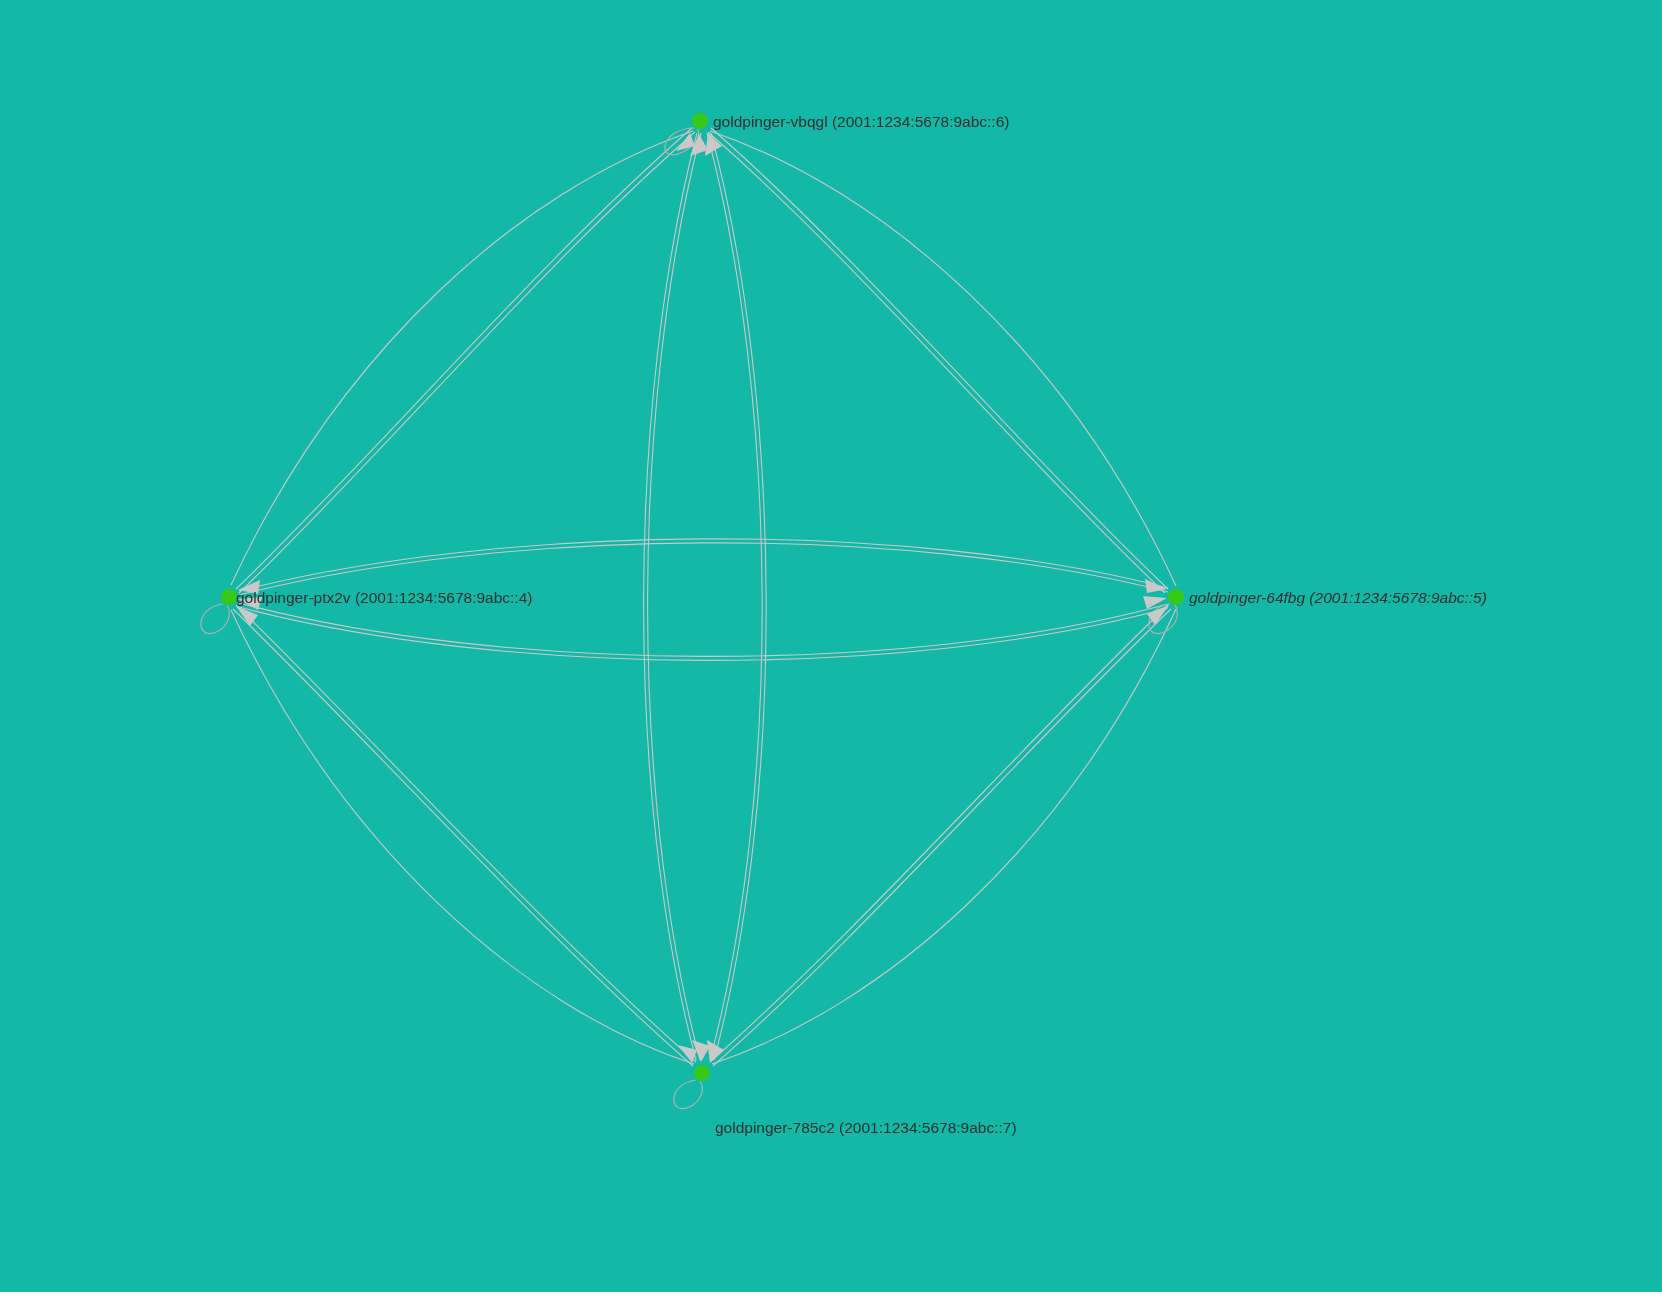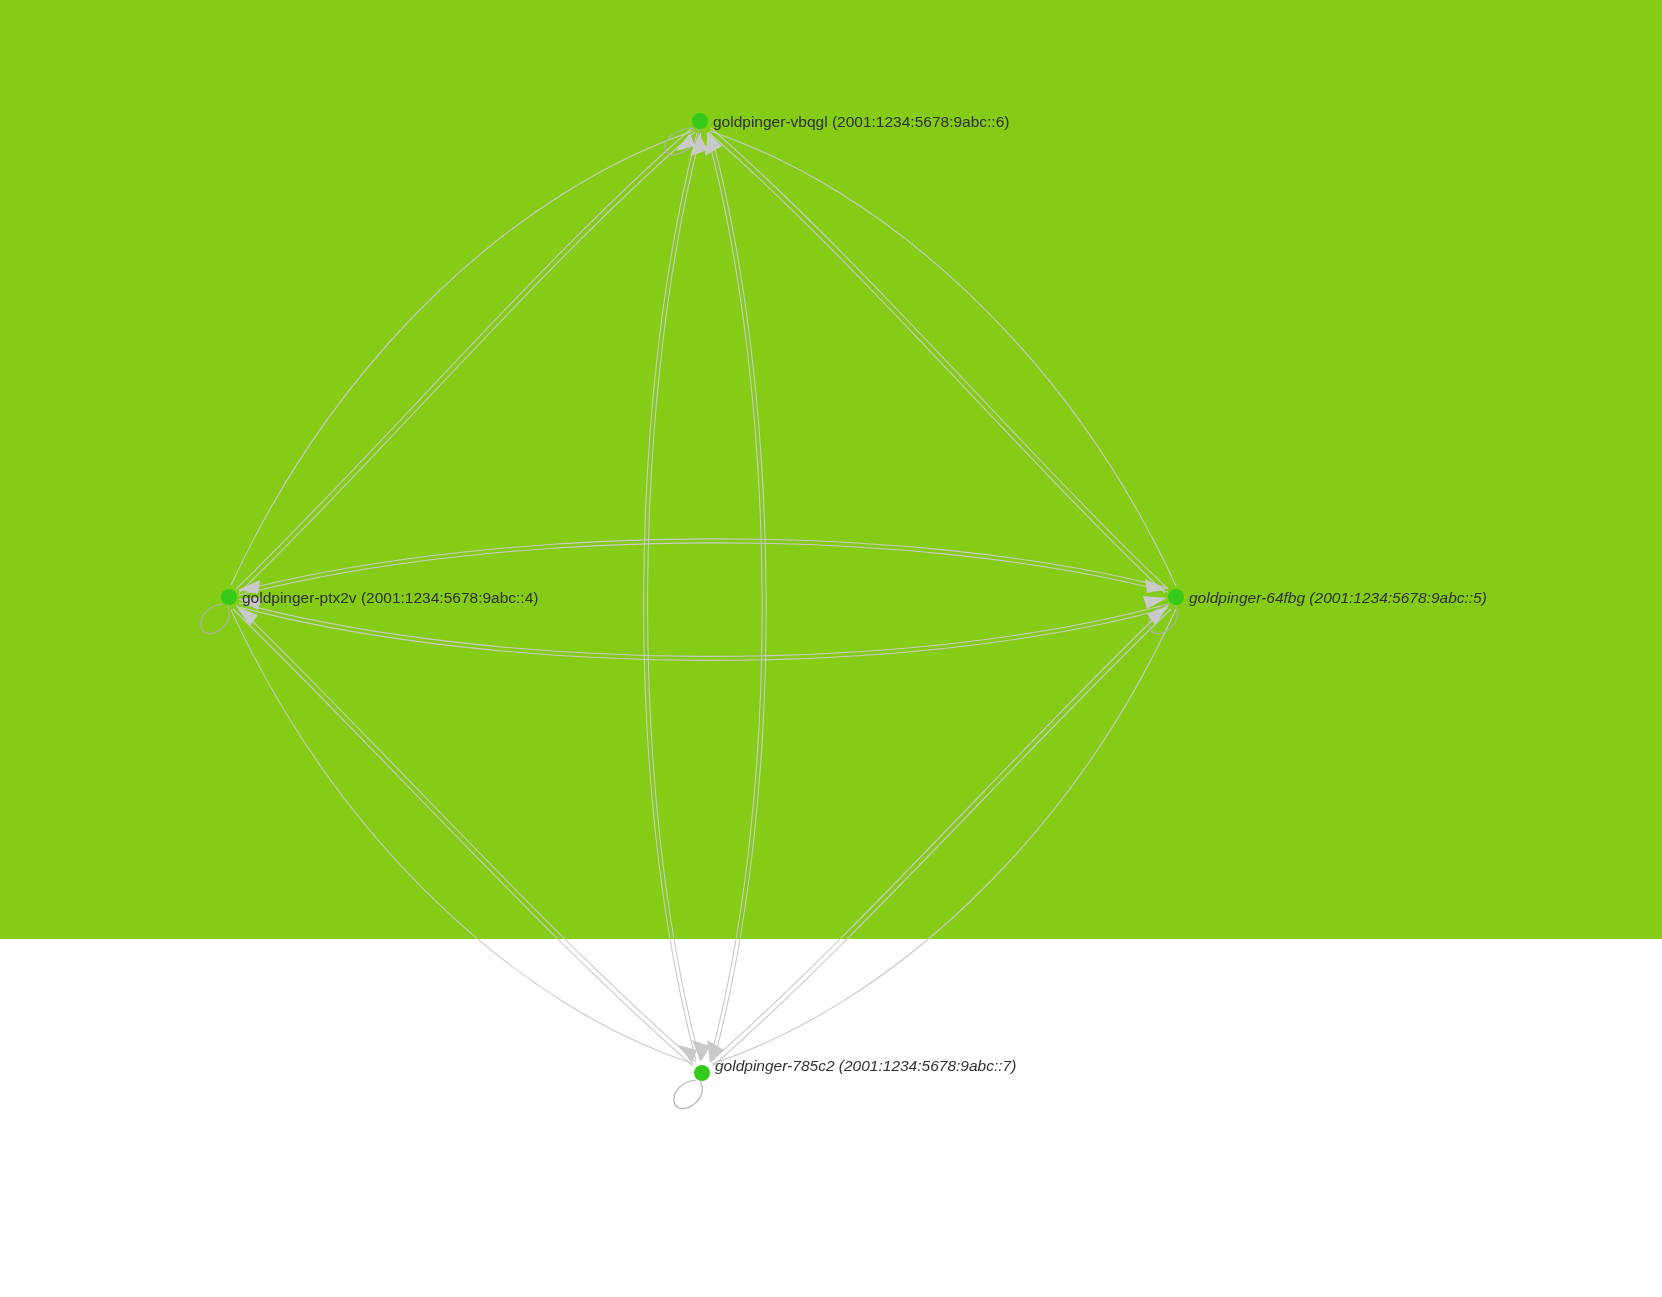--- a/index.html
+++ b/index.html
@@ -9,22 +9,22 @@
   }
   body {
     width: 1662px;
     height: 1297px;
     overflow: hidden;
     font-family: "Liberation Sans", sans-serif;
   }
   #graph-root {
     position: relative;
     width: 1662px;
-    height: 939px;
-    background: #84cc16;
+    height: 1292px;
+    background: #14b8a6;
   }
   #graph-svg {
     position: absolute;
     left: 0;
     top: 0;
     width: 1662px;
     height: 1297px;
     display: block;
   }
   .node-label {
@@ -130,19 +130,19 @@
     <g>
       <circle class="node-dot" cx="700" cy="121" r="8" fill="#35c919"></circle>
       <circle class="node-dot" cx="229" cy="597" r="8" fill="#35c919"></circle>
       <circle class="node-dot" cx="1176" cy="597" r="8" fill="#35c919"></circle>
       <circle class="node-dot" cx="702" cy="1073" r="8" fill="#35c919"></circle>
     </g>
   </svg>
 
   <div class="node-label" style="left:713px; top:114px;">goldpinger-vbqgl (2001:1234:5678:9abc::6)</div>
 
-  <div class="node-label" style="left:242px; top:590px;">goldpinger-ptx2v (2001:1234:5678:9abc::4)</div>
+  <div class="node-label" style="left:236px; top:590px;">goldpinger-ptx2v (2001:1234:5678:9abc::4)</div>
 
   <div class="node-label" style="left:1189px; top:590px;font-style:italic;">goldpinger-64fbg (2001:1234:5678:9abc::5)</div>
 
-  <div class="node-label" style="left:715px; top:1058px;font-style:italic;">goldpinger-785c2 (2001:1234:5678:9abc::7)</div>
+  <div class="node-label" style="left:715px; top:1120px;">goldpinger-785c2 (2001:1234:5678:9abc::7)</div>
 
 </div>
 
 </body></html>

